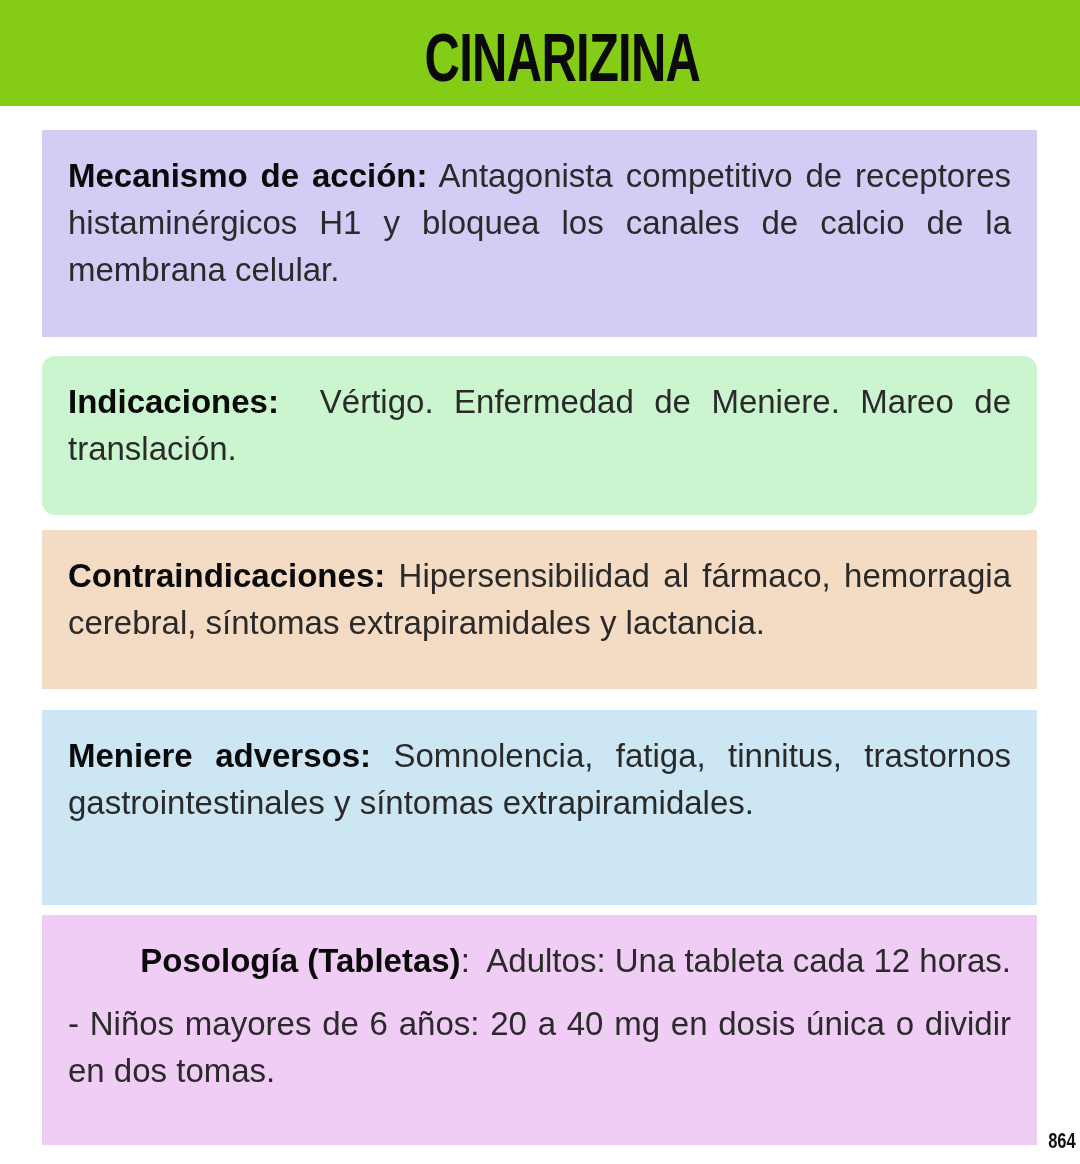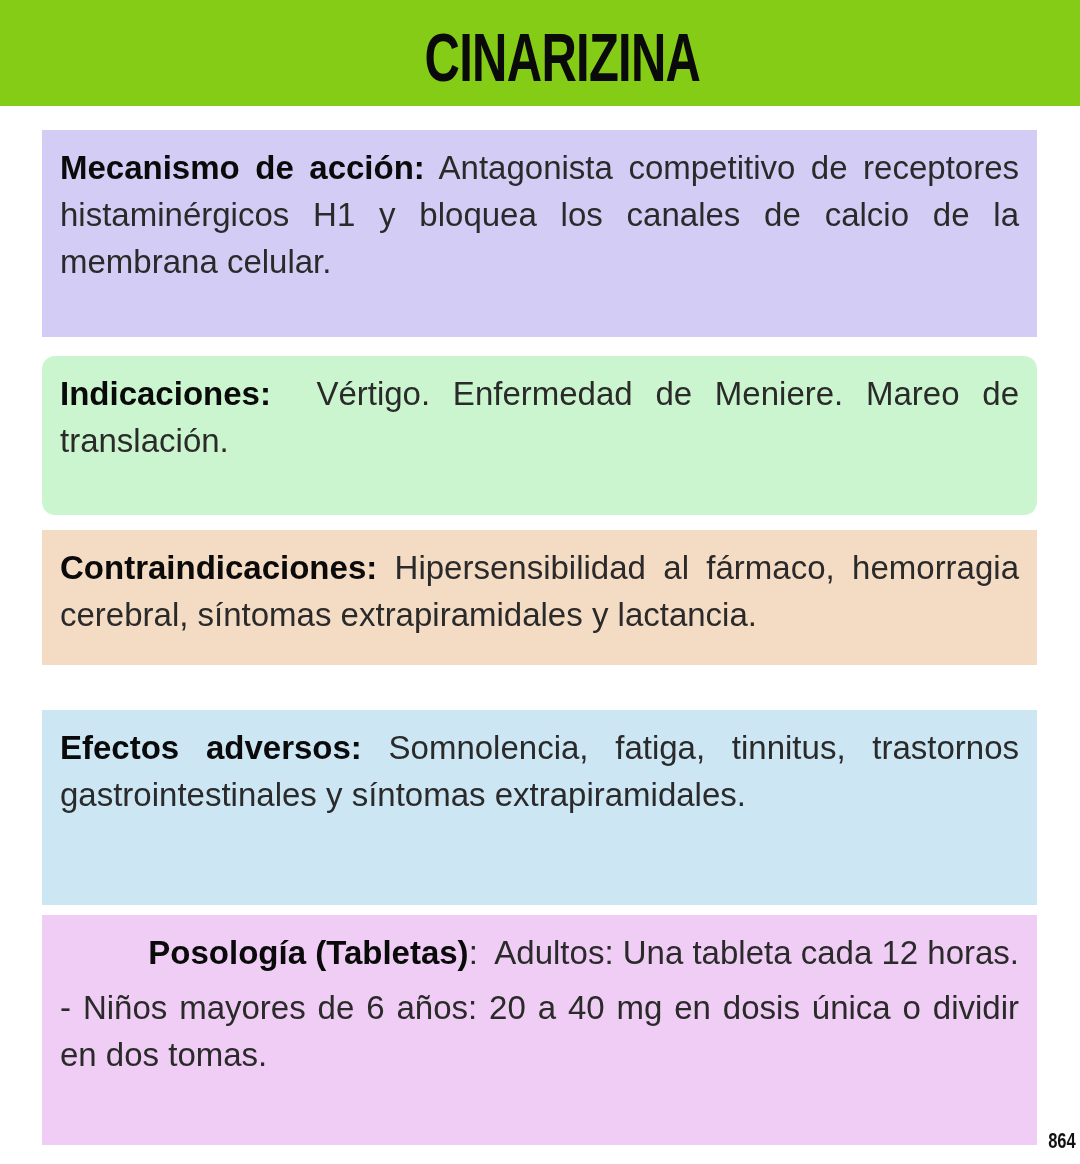--- a/index.html
+++ b/index.html
@@ -3,47 +3,47 @@
 <meta charset="utf-8">
 <style>
   html, body { margin:0; padding:0; }
   body { width:1080px; height:1164px; background:#ffffff; position:relative; overflow:hidden;
          font-family:"Liberation Sans", sans-serif; color:#1c1c1c; }
   .banner { position:absolute; left:0; top:0; width:1080px; height:106px; background:#84cc16;
             display:flex; align-items:center; justify-content:center;padding-left:22px; }
   .title { font-family:"Liberation Sans", sans-serif; font-weight:bold; font-size:68px;
            letter-spacing:-1px; color:#0a0a0a; transform:scaleX(0.72); display:inline-block; margin-top:8px; }
   .box { position:absolute; left:42px; width:995px; box-sizing:border-box; padding:6px 10px 0 10px; }
-  .box p { margin:8px; font-size:33px; line-height:47px; text-align:justify; }
+  .box p { margin:16px; font-size:33px; line-height:47px; text-align:justify; }
   .lbl { font-weight:bold; color:#0a0a0a; }
   .txt { color:#2a2a2a; }
   .pagenum { position:absolute; right:4px; top:1128px; font-weight:bold; font-size:22px; color:#111;
              transform:scaleX(0.75); transform-origin:right; }
 </style>
 </head>
 <body>
 
 <div class="banner">
   <span class="title">CINARIZINA</span>
 </div>
 
 <div class="box" style="top:130px;height:207px;background:#d3cdf5;">
   <p><span class="lbl">Mecanismo de acción:</span><span class="txt"> Antagonista competitivo de receptores histaminérgicos H1 y bloquea los canales de calcio de la membrana celular.</span></p>
 </div>
 
 <div class="box" style="top:356px;height:159px;background:#cbf5cf;border-radius:13px;">
   <p><span class="lbl">Indicaciones:</span><span class="txt" style="white-space:pre-wrap">  Vértigo. Enfermedad de Meniere. Mareo de translación.</span></p>
 </div>
 
-<div class="box" style="top:530px;height:135px;background:#f4dbc4;">
+<div class="box" style="top:530px;height:159px;background:#f4dbc4;">
   <p><span class="lbl">Contraindicaciones:</span><span class="txt"> Hipersensibilidad al fármaco, hemorragia cerebral, síntomas extrapiramidales y lactancia.</span></p>
 </div>
 
 <div class="box" style="top:710px;height:195px;background:#cce6f4;">
-  <p><span class="lbl">Efectos adversos:</span><span class="txt"> Somnolencia, fatiga, tinnitus, trastornos gastrointestinales y síntomas extrapiramidales.</span></p>
+  <p><span class="lbl">Meniere adversos:</span><span class="txt"> Somnolencia, fatiga, tinnitus, trastornos gastrointestinales y síntomas extrapiramidales.</span></p>
 </div>
 
 <div class="box" style="top:915px;height:230px;background:#efcdf4;">
   <p style="text-align:right"><span class="lbl">Posología (Tabletas)</span><span class="txt" style="white-space:pre-wrap">:  Adultos: Una tableta cada 12 horas.</span></p>
   <p><span class="txt">- Niños mayores de 6 años: 20 a 40 mg en dosis única o dividir en dos tomas.</span></p>
 </div>
 
 <div class="pagenum">864</div>
 
 </body></html>

